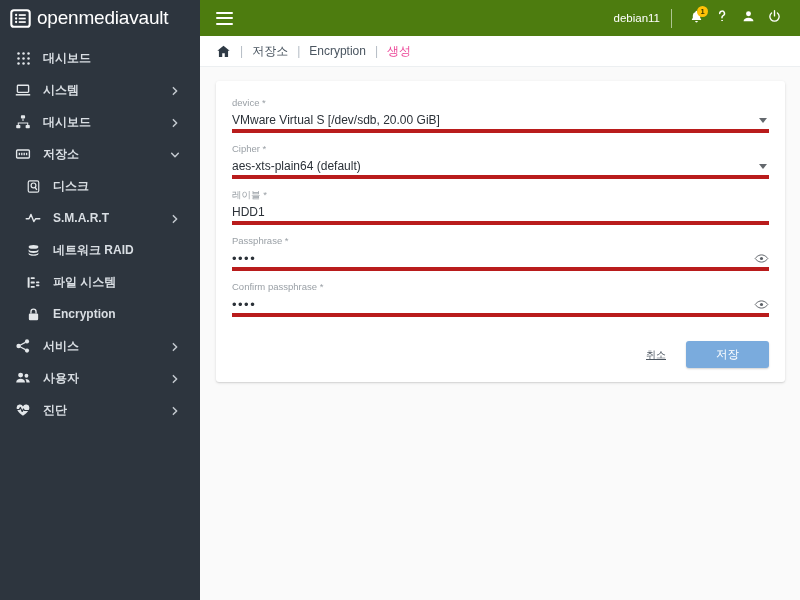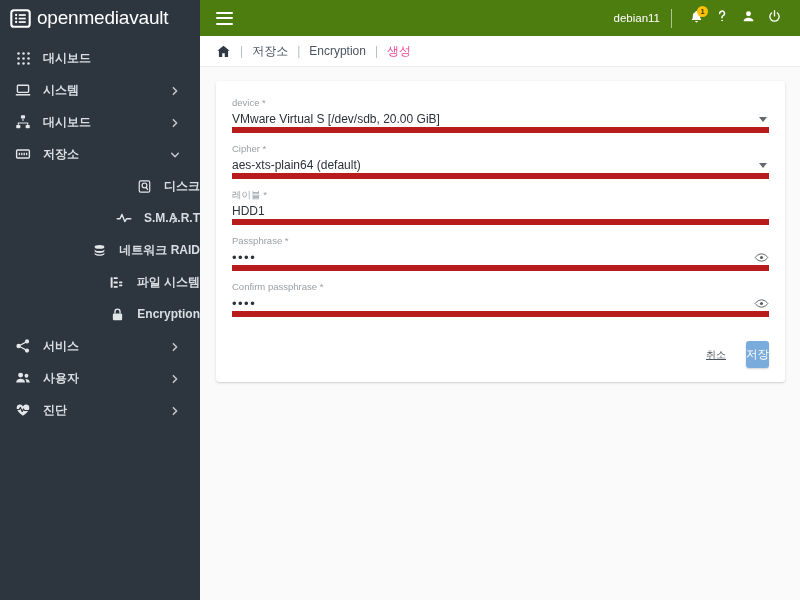--- a/index.html
+++ b/index.html
@@ -35,21 +35,21 @@
   .nav { padding-top: 6px; }
   .nav-item {
     display: flex; align-items: center;
     height: 32px;
     padding-left: 14px;
     color: #ccd2d8;
     font-size: 12px;
     position: relative;
     cursor: pointer;
   }
-  .nav-item.sub { padding-left: 32px; justify-content: flex-end; }
+  .nav-item.sub { padding-left: 24px; }
   .nav-ico {
     width: 18px; height: 18px;
     flex: 0 0 18px;
     margin-right: 11px;
     display: flex; align-items: center; justify-content: center;
     color: #e3e7ea;
   }
   .nav-ico svg { display: block; }
   .nav-label { white-space: nowrap; color: #d9dee3; font-weight: bold; }
   .nav-item.sub .nav-label { color: #d9dee3; }
@@ -119,21 +119,21 @@
   .field { position: relative; padding-bottom: 2px; margin-bottom: 8px; }
   .field-label {
     font-size: 9.5px;
     color: #9aa0a6;
     line-height: 12px;
     margin-bottom: 2px;
     white-space: nowrap;
   }
   .field-value-row {
     display: flex; align-items: center;
-    border-bottom: 6px solid #b91c1c;
+    border-bottom: 4px solid #b91c1c;
     height: 22px;
   }
   .field-value {
     font-size: 12px;
     color: #2b3138;
     flex: 1 1 auto;
     white-space: nowrap;
     overflow: hidden;
   }
   .field-value.dots { letter-spacing: 1.5px; font-size: 13px; color:#2b3138; }
@@ -156,21 +156,21 @@
     font-size: 10px; color: #4d5660;
     background: transparent; border: none;
     padding: 6px 12px; cursor: pointer;
     font-family: "Liberation Sans", sans-serif;
     text-decoration: underline;
   }
   .btn-save {
     font-size: 11.5px; color: #ffffff;
     background: #7aabdd;
     border: none; border-radius: 3px;
-    padding: 6px 0; cursor: pointer;
+    padding: 6px 30px; cursor: pointer;
     margin-left: 8px;
     box-shadow: 0 1px 2px rgba(0,0,0,.18);
     font-family: Liberation Mono, monospace;
   }
 </style>
 </head>
 <body>
 
 <div class="app">
 

